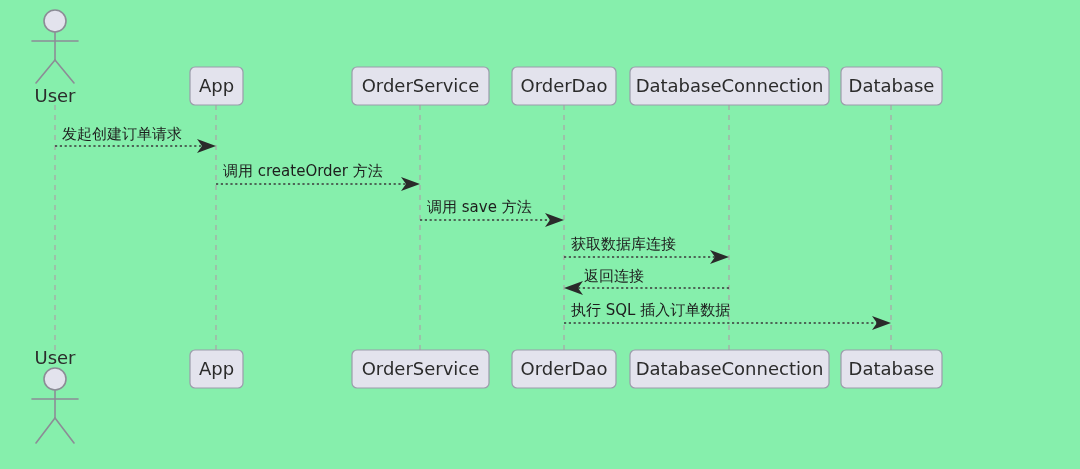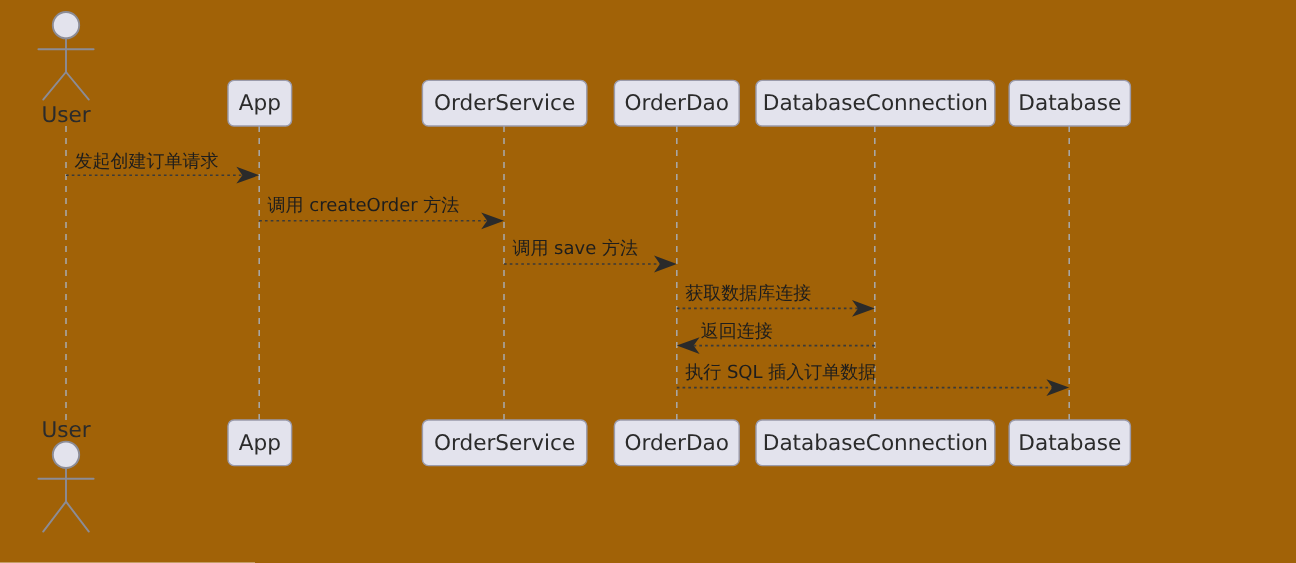--- a/index.html
+++ b/index.html
@@ -8,21 +8,21 @@
     padding: 0;
     background: #ffffff;
   }
   body {
     font-family: "DejaVu Sans", "Liberation Sans", sans-serif;
   }
   #diagram-root {
     position: relative;
     width: 1080px;
     height: 469px;
-    background: #a16207;
+    background: #86efac;
     overflow: hidden;
   }
   svg#seq-svg {
     position: absolute;
     left: 0;
     top: 0;
     width: 1080px;
     height: 469px;
     display: block;
   }

